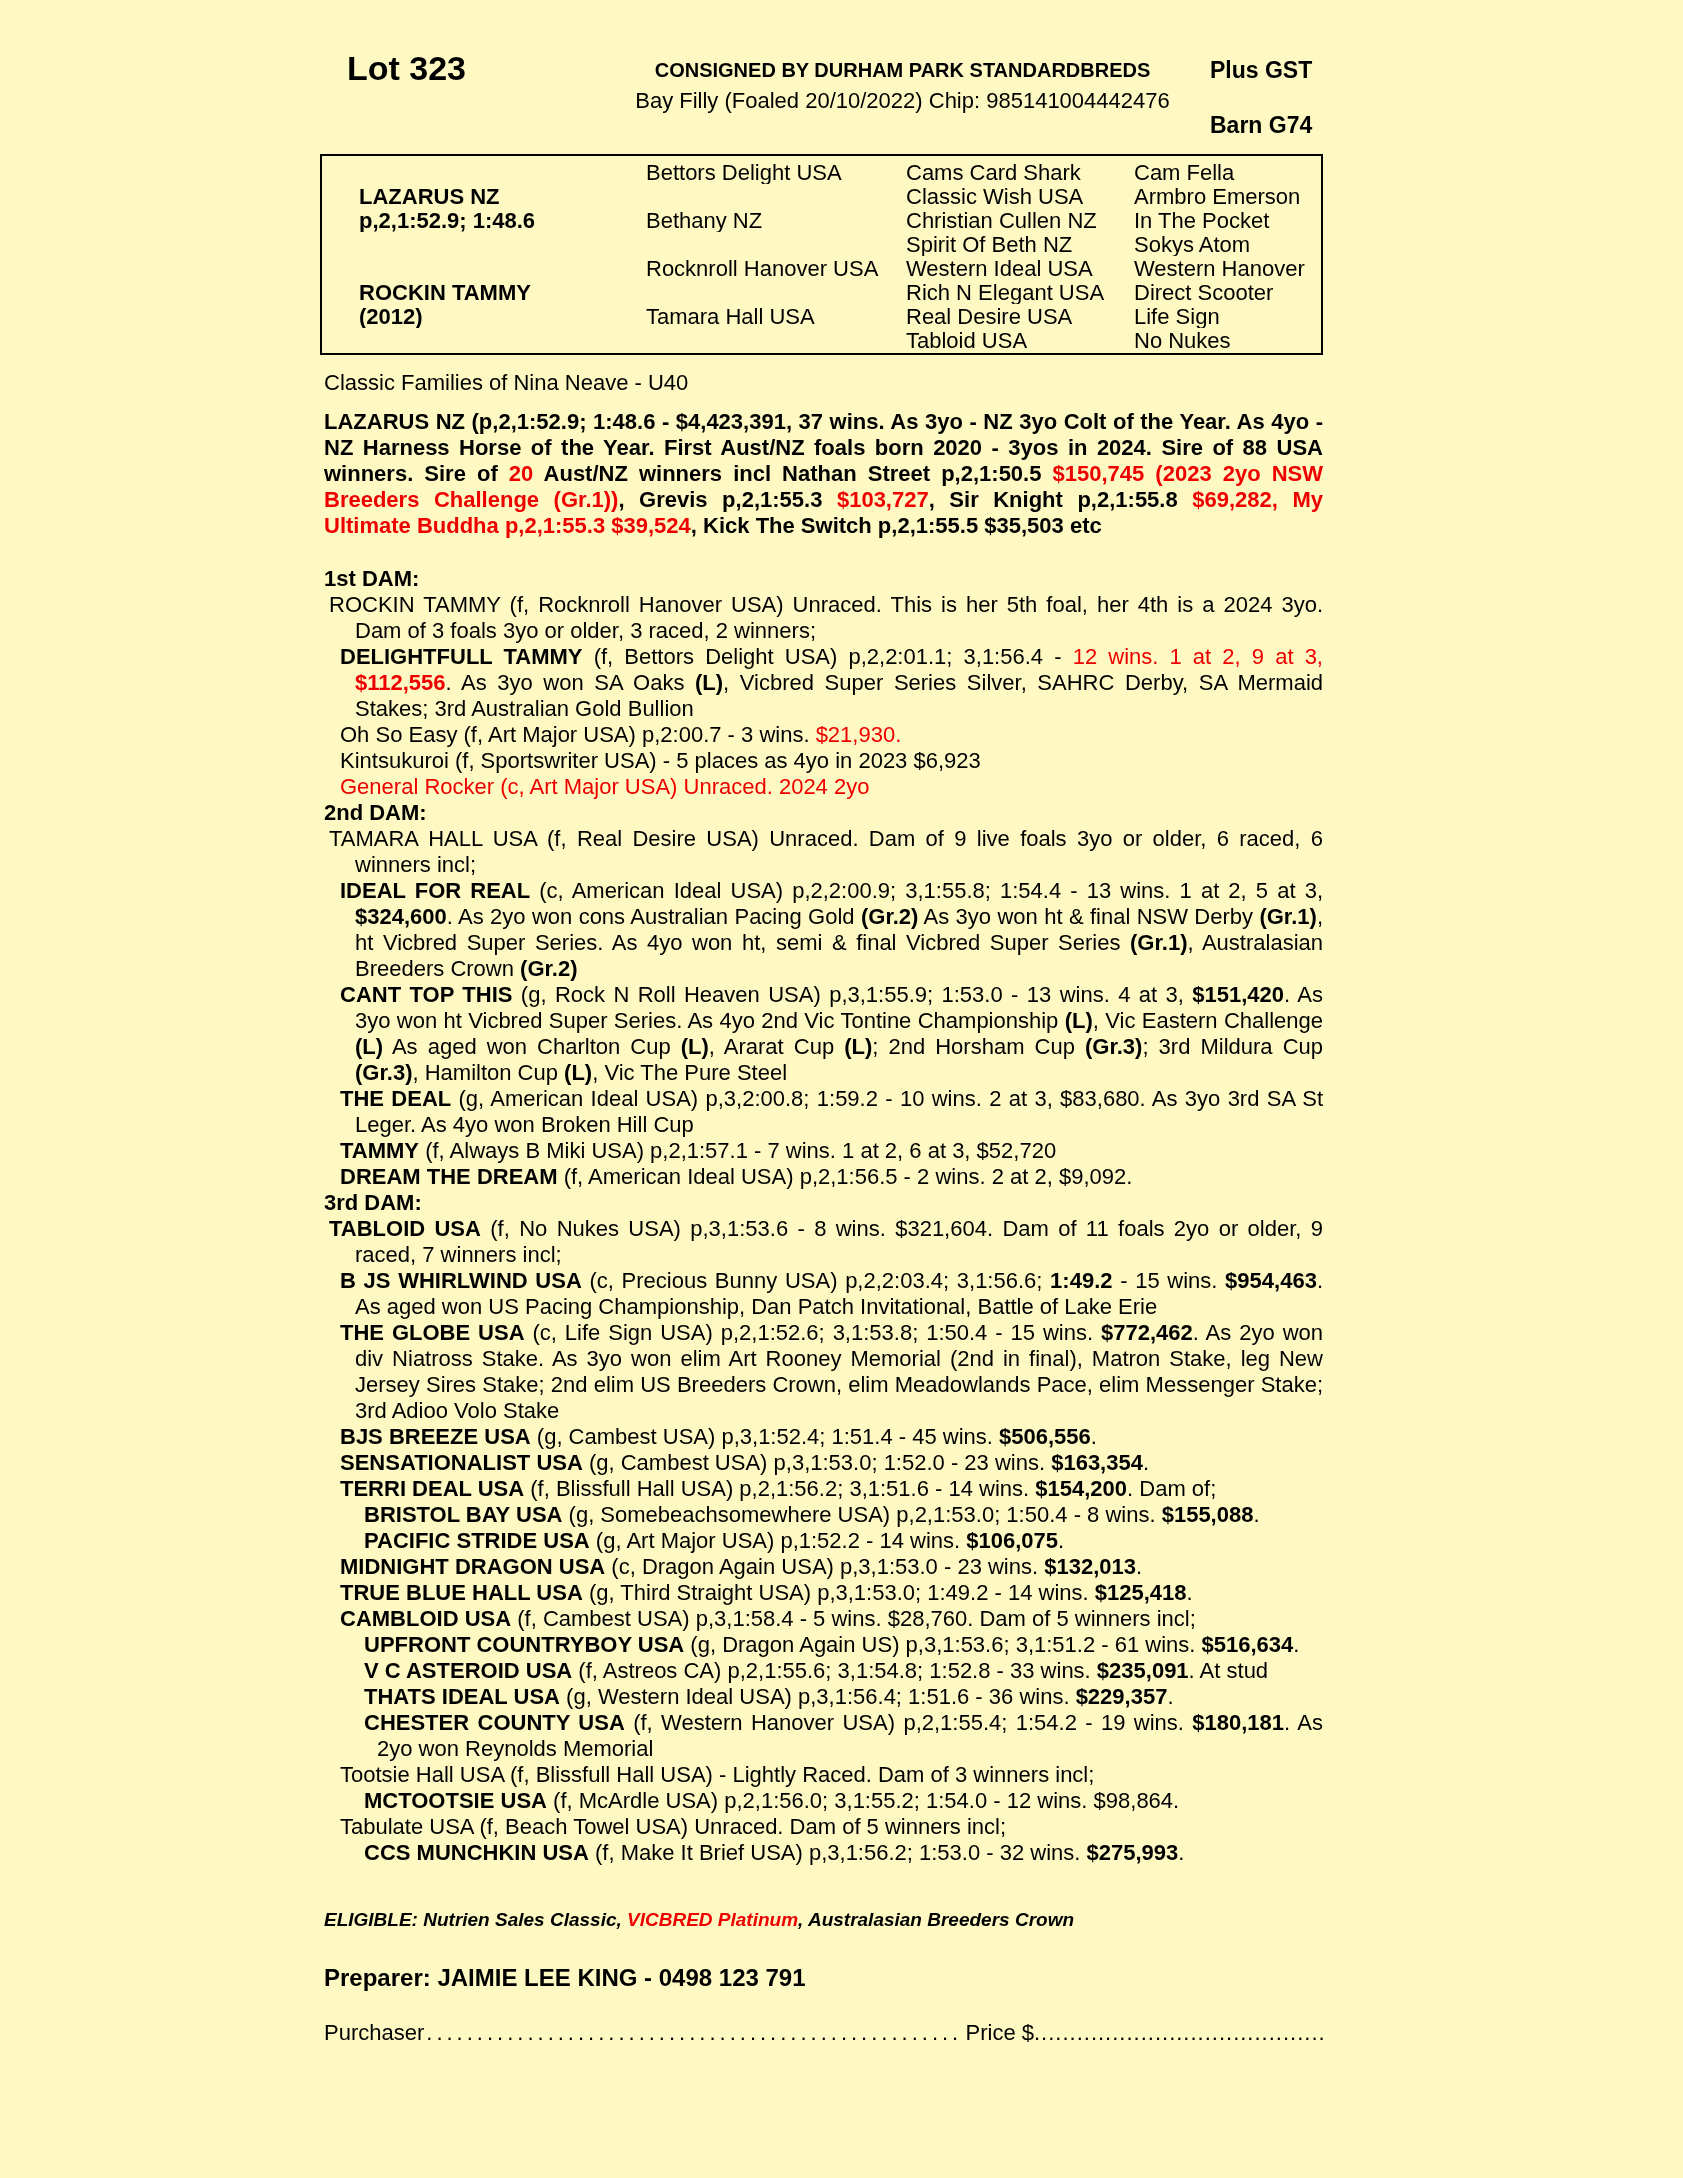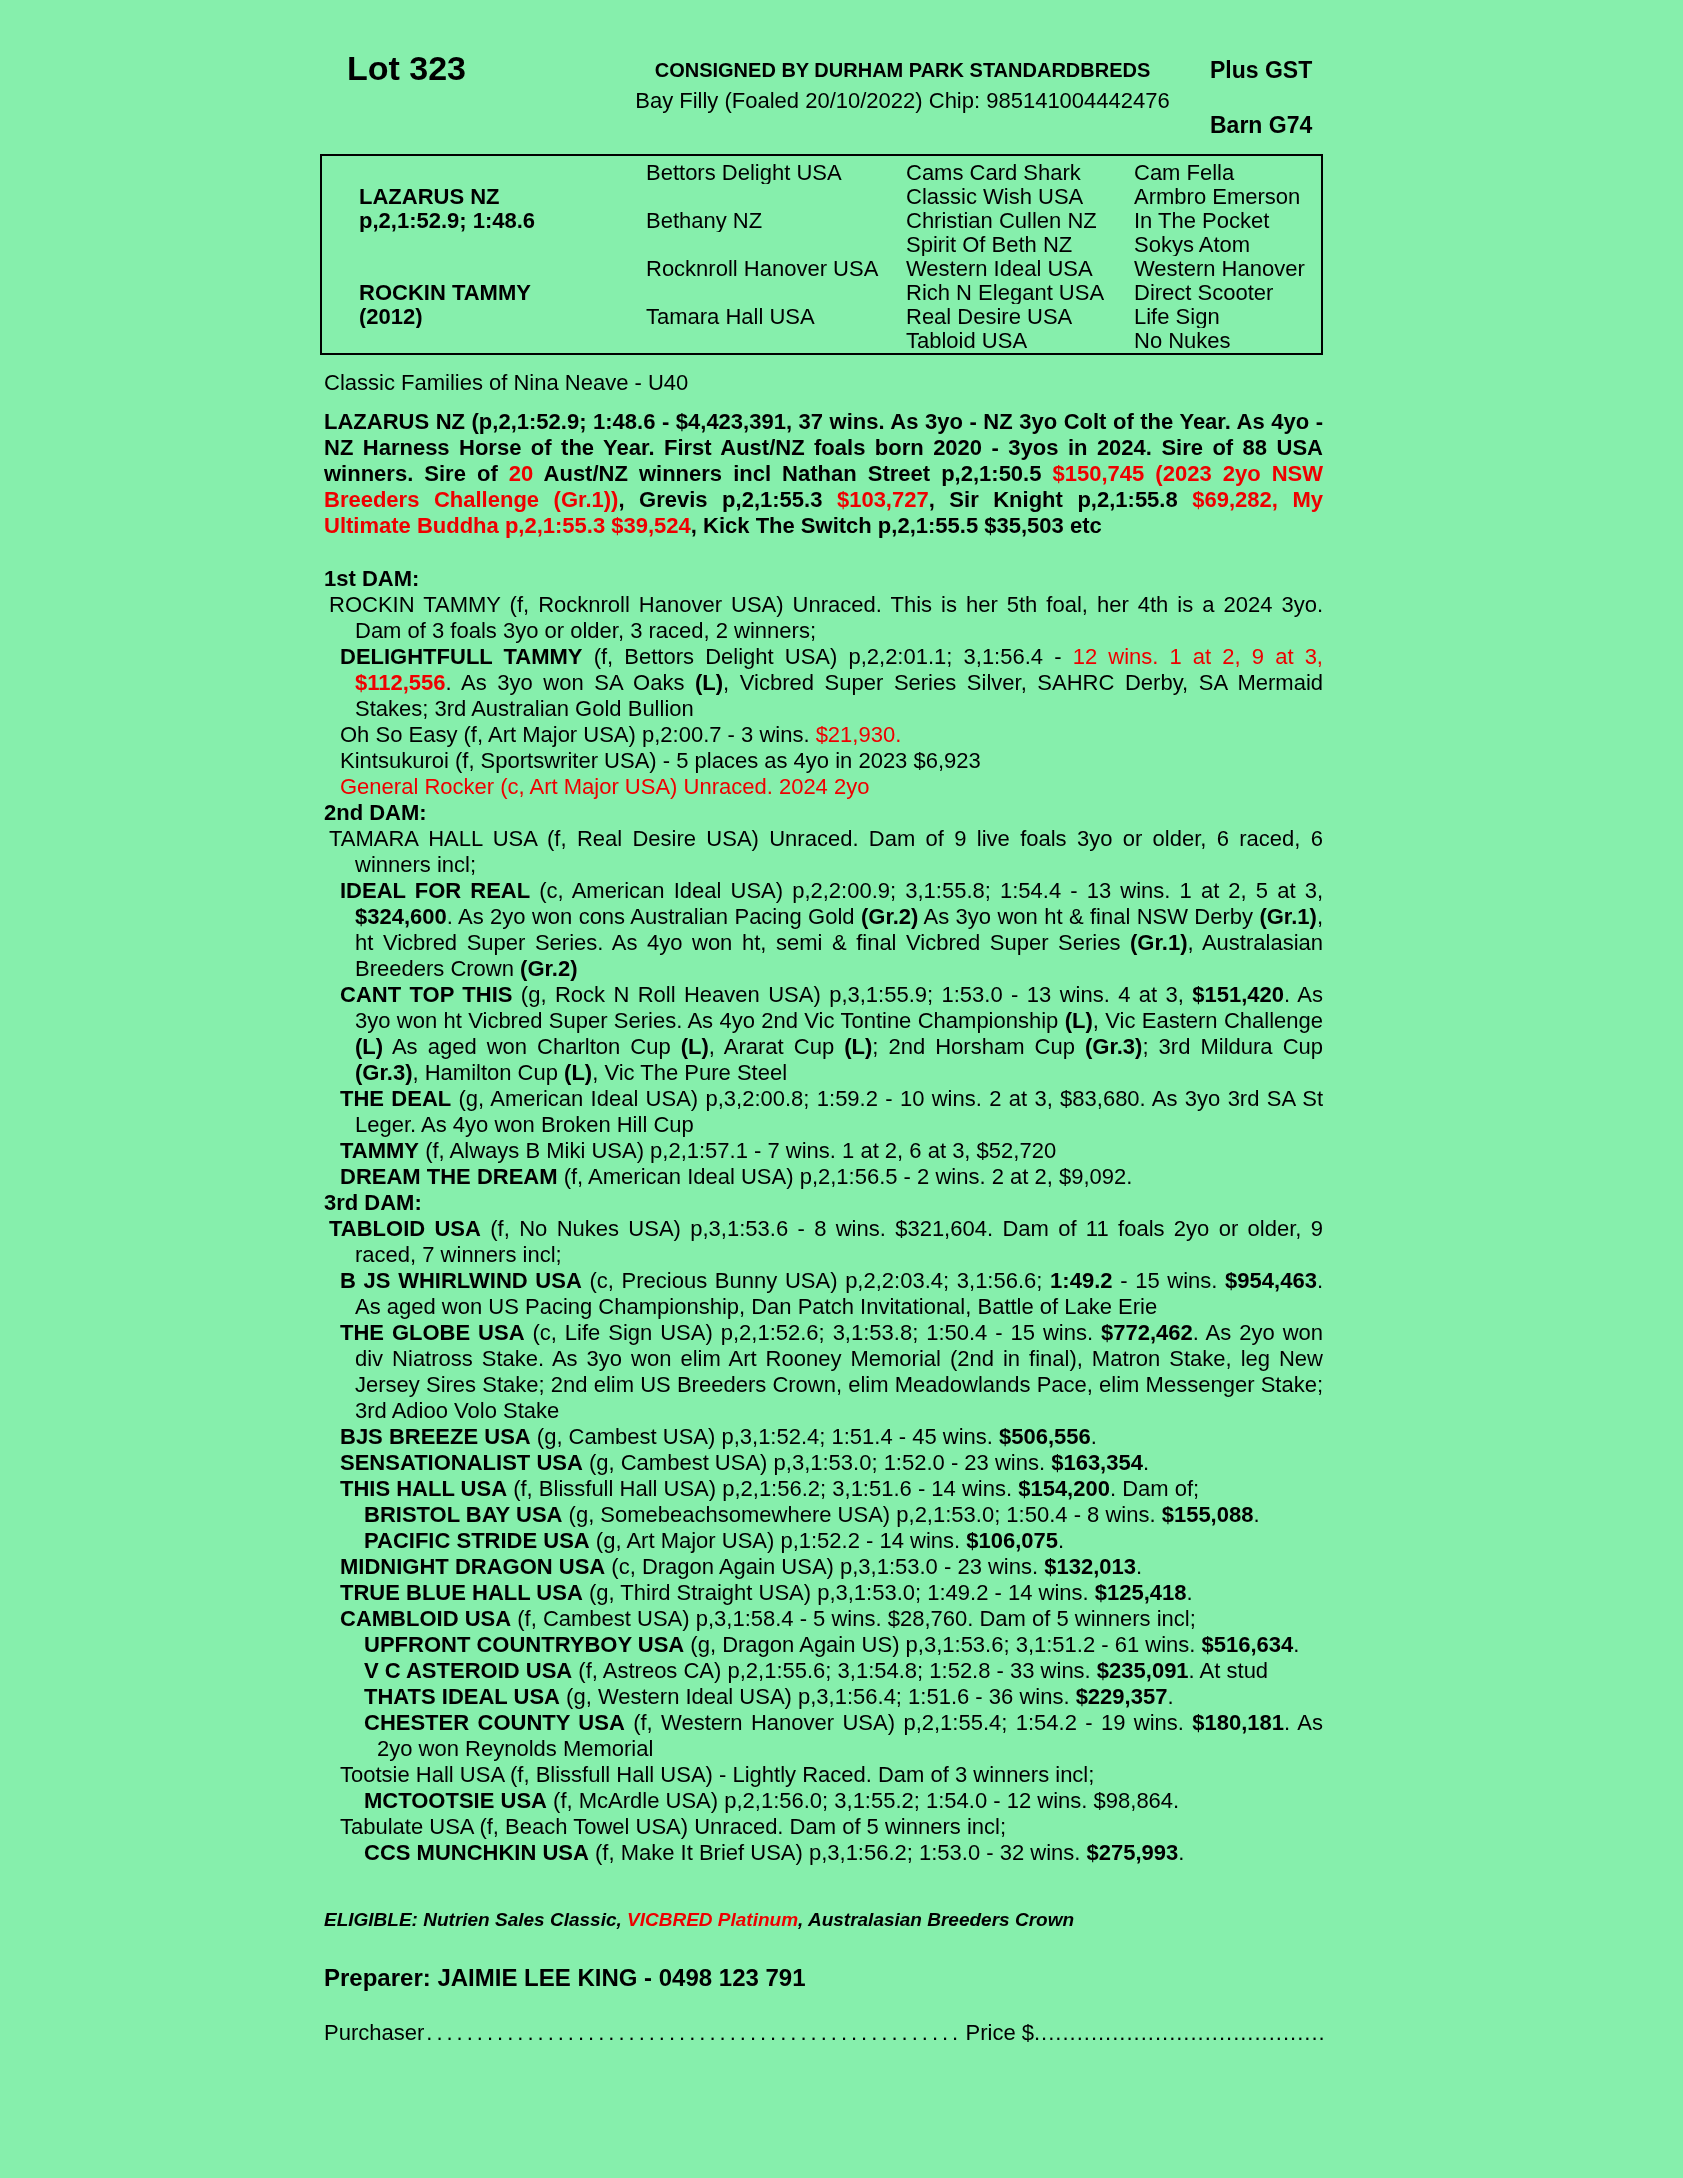--- a/index.html
+++ b/index.html
@@ -1,19 +1,19 @@
 <!DOCTYPE html>
 <html style="--red: #ee0000;"><head>
 <meta charset="utf-8">
 <style>
   html,body{margin:0;padding:0;background:#ffffff;}
   .page{
     position:relative;
     width:1683px;height:2178px;
-    background:#86efac;color:#000;
+    background:#fef9c3;color:#000;
     font-family:"Liberation Sans", sans-serif;
     font-size:22px;line-height:26px;
     overflow:hidden;
   }
   .content{position:absolute;left:320px;top:50px;width:1003px;}
 
   
   .hdr{display:flex;align-items:flex-start;}
   .hdr .lot{width:248px;padding-left:27px;font-size:34px;font-weight:bold;line-height:36px;}
   .hdr .mid{flex:1;text-align:center;padding-top:7px;}
@@ -133,21 +133,21 @@
         <p class="entry indent-1"><span class="seg-b">CANT TOP THIS</span><span class="seg-n"> (g, Rock N Roll Heaven USA) p,3,1:55.9; 1:53.0 - 13 wins. 4 at 3, </span><span class="seg-b">$151,420</span><span class="seg-n">. As 3yo won ht Vicbred Super Series. As 4yo 2nd Vic Tontine Championship </span><span class="seg-b">(L)</span><span class="seg-n">, Vic Eastern Challenge </span><span class="seg-b">(L)</span><span class="seg-n"> As aged won Charlton Cup </span><span class="seg-b">(L)</span><span class="seg-n">, Ararat Cup </span><span class="seg-b">(L)</span><span class="seg-n">; 2nd Horsham Cup </span><span class="seg-b">(Gr.3)</span><span class="seg-n">; 3rd Mildura Cup </span><span class="seg-b">(Gr.3)</span><span class="seg-n">, Hamilton Cup </span><span class="seg-b">(L)</span><span class="seg-n">, Vic The Pure Steel</span></p>
         <p class="entry indent-1"><span class="seg-b">THE DEAL</span><span class="seg-n"> (g, American Ideal USA) p,3,2:00.8; 1:59.2 - 10 wins. 2 at 3, $83,680. As 3yo 3rd SA St Leger. As 4yo won Broken Hill Cup</span></p>
         <p class="entry indent-1"><span class="seg-b">TAMMY</span><span class="seg-n"> (f, Always B Miki USA) p,2,1:57.1 - 7 wins. 1 at 2, 6 at 3, $52,720</span></p>
         <p class="entry indent-1"><span class="seg-b">DREAM THE DREAM</span><span class="seg-n"> (f, American Ideal USA) p,2,1:56.5 - 2 wins. 2 at 2, $9,092.</span></p>
         <div class="dam-heading">3rd DAM:</div>
         <p class="entry indent-0"><span class="seg-b">TABLOID USA</span><span class="seg-n"> (f, No Nukes USA) p,3,1:53.6 - 8 wins. $321,604. Dam of 11 foals 2yo or older, 9 raced, 7 winners incl;</span></p>
         <p class="entry indent-1"><span class="seg-b">B JS WHIRLWIND USA</span><span class="seg-n"> (c, Precious Bunny USA) p,2,2:03.4; 3,1:56.6; </span><span class="seg-b">1:49.2</span><span class="seg-n"> - 15 wins. </span><span class="seg-b">$954,463</span><span class="seg-n">. As aged won US Pacing Championship, Dan Patch Invitational, Battle of Lake Erie</span></p>
         <p class="entry indent-1"><span class="seg-b">THE GLOBE USA</span><span class="seg-n"> (c, Life Sign USA) p,2,1:52.6; 3,1:53.8; 1:50.4 - 15 wins. </span><span class="seg-b">$772,462</span><span class="seg-n">. As 2yo won div Niatross Stake. As 3yo won elim Art Rooney Memorial (2nd in final), Matron Stake, leg New Jersey Sires Stake; 2nd elim US Breeders Crown, elim Meadowlands Pace, elim Messenger Stake; 3rd Adioo Volo Stake</span></p>
         <p class="entry indent-1"><span class="seg-b">BJS BREEZE USA</span><span class="seg-n"> (g, Cambest USA) p,3,1:52.4; 1:51.4 - 45 wins. </span><span class="seg-b">$506,556</span><span class="seg-n">.</span></p>
         <p class="entry indent-1"><span class="seg-b">SENSATIONALIST USA</span><span class="seg-n"> (g, Cambest USA) p,3,1:53.0; 1:52.0 - 23 wins. </span><span class="seg-b">$163,354</span><span class="seg-n">.</span></p>
-        <p class="entry indent-1"><span class="seg-b">THIS HALL USA</span><span class="seg-n"> (f, Blissfull Hall USA) p,2,1:56.2; 3,1:51.6 - 14 wins. </span><span class="seg-b">$154,200</span><span class="seg-n">. Dam of;</span></p>
+        <p class="entry indent-1"><span class="seg-b">TERRI DEAL USA</span><span class="seg-n"> (f, Blissfull Hall USA) p,2,1:56.2; 3,1:51.6 - 14 wins. </span><span class="seg-b">$154,200</span><span class="seg-n">. Dam of;</span></p>
         <p class="entry indent-2"><span class="seg-b">BRISTOL BAY USA</span><span class="seg-n"> (g, Somebeachsomewhere USA) p,2,1:53.0; 1:50.4 - 8 wins. </span><span class="seg-b">$155,088</span><span class="seg-n">.</span></p>
         <p class="entry indent-2"><span class="seg-b">PACIFIC STRIDE USA</span><span class="seg-n"> (g, Art Major USA) p,1:52.2 - 14 wins. </span><span class="seg-b">$106,075</span><span class="seg-n">.</span></p>
         <p class="entry indent-1"><span class="seg-b">MIDNIGHT DRAGON USA</span><span class="seg-n"> (c, Dragon Again USA) p,3,1:53.0 - 23 wins. </span><span class="seg-b">$132,013</span><span class="seg-n">.</span></p>
         <p class="entry indent-1"><span class="seg-b">TRUE BLUE HALL USA</span><span class="seg-n"> (g, Third Straight USA) p,3,1:53.0; 1:49.2 - 14 wins. </span><span class="seg-b">$125,418</span><span class="seg-n">.</span></p>
         <p class="entry indent-1"><span class="seg-b">CAMBLOID USA</span><span class="seg-n"> (f, Cambest USA) p,3,1:58.4 - 5 wins. $28,760. Dam of 5 winners incl;</span></p>
         <p class="entry indent-2"><span class="seg-b">UPFRONT COUNTRYBOY USA</span><span class="seg-n"> (g, Dragon Again US) p,3,1:53.6; 3,1:51.2 - 61 wins. </span><span class="seg-b">$516,634</span><span class="seg-n">.</span></p>
         <p class="entry indent-2"><span class="seg-b">V C ASTEROID USA</span><span class="seg-n"> (f, Astreos CA) p,2,1:55.6; 3,1:54.8; 1:52.8 - 33 wins. </span><span class="seg-b">$235,091</span><span class="seg-n">. At stud</span></p>
         <p class="entry indent-2"><span class="seg-b">THATS IDEAL USA</span><span class="seg-n"> (g, Western Ideal USA) p,3,1:56.4; 1:51.6 - 36 wins. </span><span class="seg-b">$229,357</span><span class="seg-n">.</span></p>
         <p class="entry indent-2"><span class="seg-b">CHESTER COUNTY USA</span><span class="seg-n"> (f, Western Hanover USA) p,2,1:55.4; 1:54.2 - 19 wins. </span><span class="seg-b">$180,181</span><span class="seg-n">. As 2yo won Reynolds Memorial</span></p>
         <p class="entry indent-1"><span class="seg-n">Tootsie Hall USA (f, Blissfull Hall USA) - Lightly Raced. Dam of 3 winners incl;</span></p>

